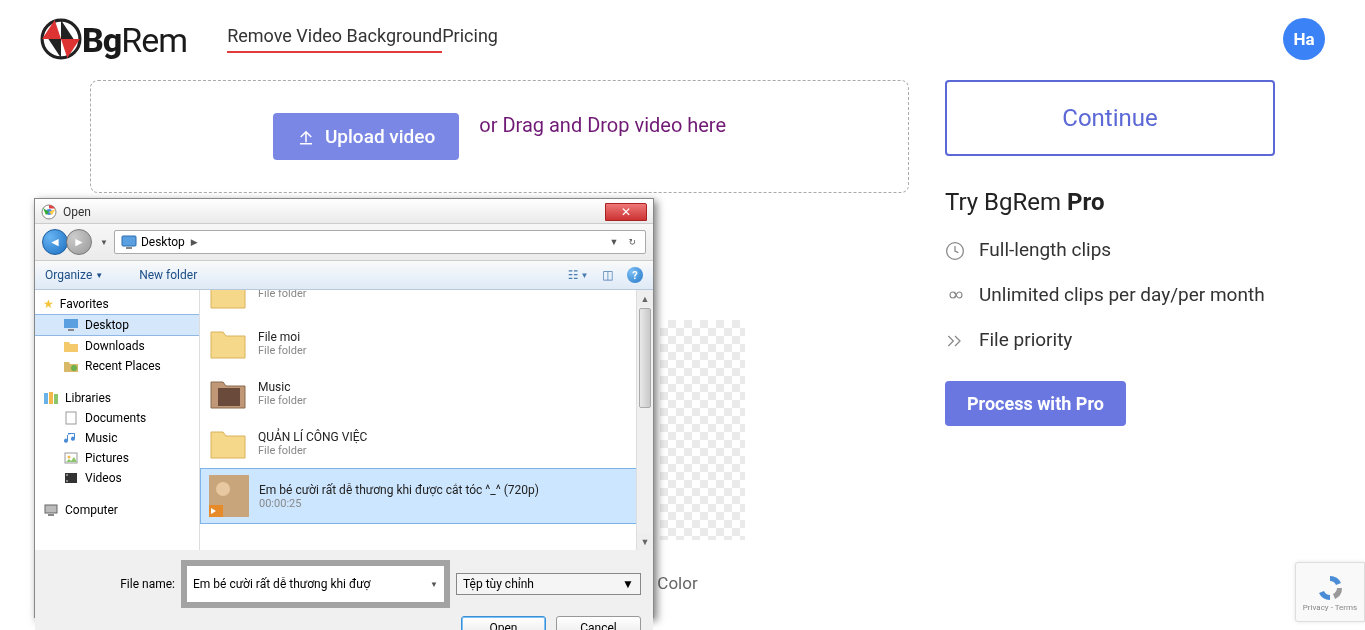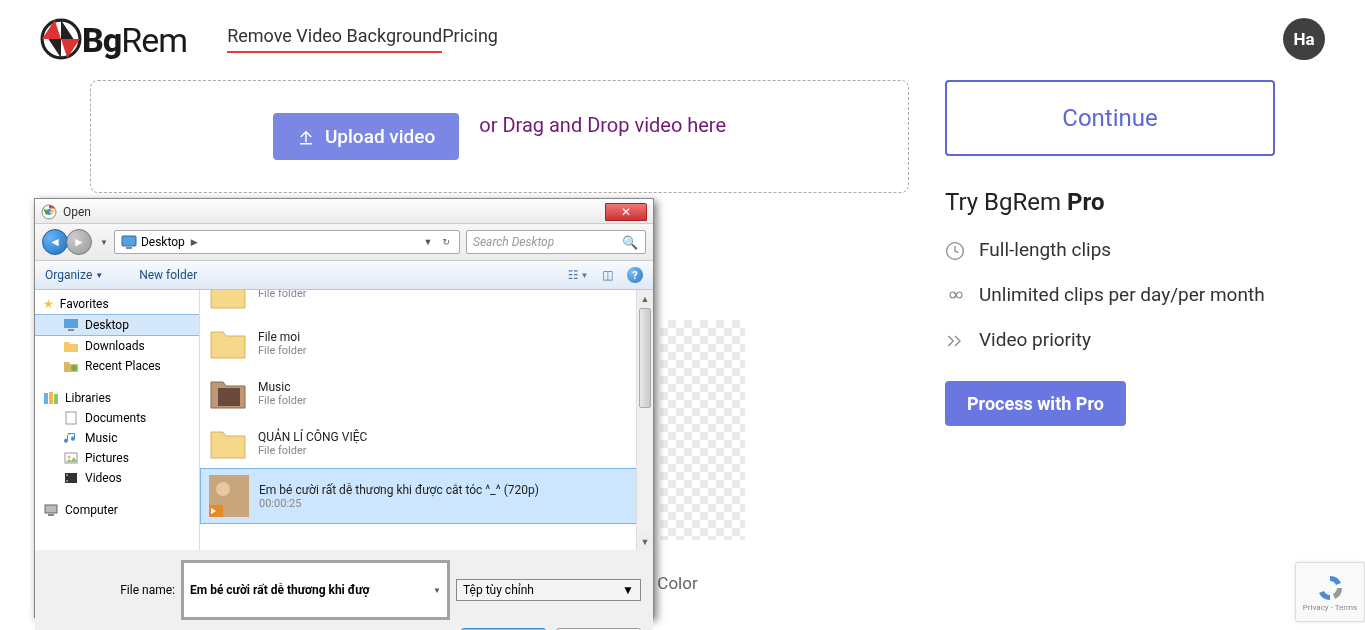--- a/index.html
+++ b/index.html
@@ -7,21 +7,21 @@
 
   
   .header { display: flex; align-items: center; padding: 18px 40px 12px; background: #fff; }
   .logo { display: flex; align-items: flex-end; }
   .logo-icon { width: 42px; height: 42px; position: relative; }
   .logo-text { font-size: 34px; font-weight: 400; color: #1a1a1a; letter-spacing: -1px; }
   .logo-text b { font-weight: 800; }
   .nav { display: flex; margin-left: 40px; }
   .nav-item { font-size: 18px; color: #333; text-decoration: none; padding-bottom: 5px; cursor: pointer; }
   .nav-item.active { border-bottom: 2px solid #e13b3b; }
-  .avatar { width: 42px; height: 42px; border-radius: 50%; background: #404040; color: #fff; display: flex; align-items: center; justify-content: center; font-weight: 700; font-size: 17px; margin-left: auto; cursor: pointer; }
+  .avatar { width: 42px; height: 42px; border-radius: 50%; background: #3b82f6; color: #fff; display: flex; align-items: center; justify-content: center; font-weight: 700; font-size: 17px; margin-left: auto; cursor: pointer; }
 
   
   .main-area { display: flex; padding: 8px 90px 0; gap: 36px; }
   .left-panel { flex: 1; }
   .dropzone { border: 1px dashed #aaa; border-radius: 8px; padding: 32px 24px; display: flex; justify-content: center; gap: 20px; }
   .upload-btn { background: #7b87e5; color: #fff; border: none; padding: 12px 24px; font-size: 19px; border-radius: 4px; display: flex; align-items: center; gap: 10px; cursor: pointer; font-weight: 500; }
   .drop-text { font-size: 20px; color: #701a75; }
 
   .tabs { display: flex; gap: 120px; margin-top: 380px; padding-left: 400px; }
   .tab { font-size: 17px; color: #666; cursor: pointer; }
@@ -80,21 +80,21 @@
   .file-meta { display: flex; flex-direction: column; }
   .file-name { font-size: 12px; color: #222; }
   .file-sub { font-size: 11px; color: #888; }
   .file-dur { font-size: 11px; color: #888; }
   .win-scrollbar { position: absolute; right: 0; top: 0; bottom: 0; width: 17px; background: #f0f0f0; border-left: 1px solid #ddd; }
   .sb-arrow { height: 17px; display:flex; align-items:center; justify-content:center; font-size:9px; color:#666; background:#eee; }
   .sb-thumb { position:absolute; left:2px; right:2px; top:18px; height:100px; background: linear-gradient(90deg,#e8e8e8,#c8c8c8); border:1px solid #aaa; border-radius:2px; }
   .win-footer { background: #f0f0f0; padding: 10px 12px 12px; }
   .fn-row { display: flex; align-items: center; gap: 6px; margin-bottom: 8px; }
   .fn-label { font-size: 12px; text-align: right; width: 128px; }
-  .fn-input { flex: 1; border: 3px solid #a3a3a3; padding: 20px 6px; font-size: 12px; background:#fff; display:flex; align-items:center; justify-content:space-between;font-weight:bold; }
+  .fn-input { flex: 1; border: 6px solid #a3a3a3; padding: 11px 6px; font-size: 12px; background:#fff; display:flex; align-items:center; justify-content:space-between; }
   .fn-input .dd { font-size:8px; color:#555; }
   .fn-select { width: 185px; border: 1px solid #888; padding: 3px 6px; font-size: 12px; background:#f5f5f5; display:flex; align-items:center; justify-content:space-between; cursor:pointer; }
   .btn-row { display: flex; justify-content: flex-end; gap: 10px; }
   .win-btn { width: 85px; padding: 4px 0; font-size: 12px; border: 1px solid #999; background: linear-gradient(#fff,#e8e8e8); border-radius: 3px; cursor: pointer; }
   .win-btn.primary { border: 1px solid #3a8fd6; box-shadow: 0 0 0 1px #7cc0f4 inset; }
 
   .checker-bg { position: absolute; left: 660px; top: 320px; width: 85px; height: 220px; background-image: linear-gradient(45deg, #ddd 25%, transparent 25%), linear-gradient(-45deg, #ddd 25%, transparent 25%), linear-gradient(45deg, transparent 75%, #ddd 75%), linear-gradient(-45deg, transparent 75%, #ddd 75%); background-size: 16px 16px; background-position: 0 0, 0 8px, 8px -8px, -8px 0; opacity:.6; border-right: 0; }
 </style>
 </head>
 <body>
@@ -147,21 +147,21 @@
     <div class="pro-feature">
       <svg class="pro-icon" viewBox="0 0 24 24" fill="none" stroke="currentColor" stroke-width="1.5">
           <path d="M18 12a4 4 0 1 1-4-4c3 0 5 8 8 8a4 4 0 1 0 0-8c-3 0-5 8-8 8a4 4 0 1 1 4-4" transform="translate(-3 0) scale(.9)"></path>
         </svg>
       <span>Unlimited clips per day/per month</span>
     </div>
     <div class="pro-feature">
       <svg class="pro-icon" viewBox="0 0 24 24" fill="none" stroke="currentColor" stroke-width="1.5">
           <path d="M4 6l6 6-6 6M12 6l6 6-6 6"></path>
         </svg>
-      <span>Video priority</span>
+      <span>File priority</span>
     </div>
     <button class="process-pro-btn">Process with Pro</button>
   </div>
 </div>
 
 <div class="checker-bg"></div>
 
 <div class="win-dialog">
   <div class="win-titlebar">
     <svg class="win-title-icon" viewBox="0 0 16 16">
@@ -185,24 +185,20 @@
           <rect x="1" y="1" width="14" height="10" rx="1" fill="#5aa0e0" stroke="#2a6cb0"></rect>
           <rect x="5" y="12" width="6" height="2" fill="#888"></rect>
         </svg>
       <span class="path-txt">Desktop</span>
       <span class="path-arrow">▶</span>
       <div class="path-btns">
           <span>▼</span>
           <span>↻</span>
         </div>
     </div>
-    <div class="search-box">
-      <span class="search-plc">Search Desktop</span>
-      <span class="search-ico">🔍</span>
-    </div>
   </div>
   <div class="win-toolbar">
     <div class="toolbar-item">
         <span>Organize</span>
         <span class="dd">▼</span>
       </div>
     <div class="toolbar-item" style="margin-left:36px">New folder</div>
     <div class="toolbar-right">
       <div class="tb-ico">☷<span style="font-size:8px;margin-left:2px">▼</span></div>
       <div class="tb-ico">◫</div>

